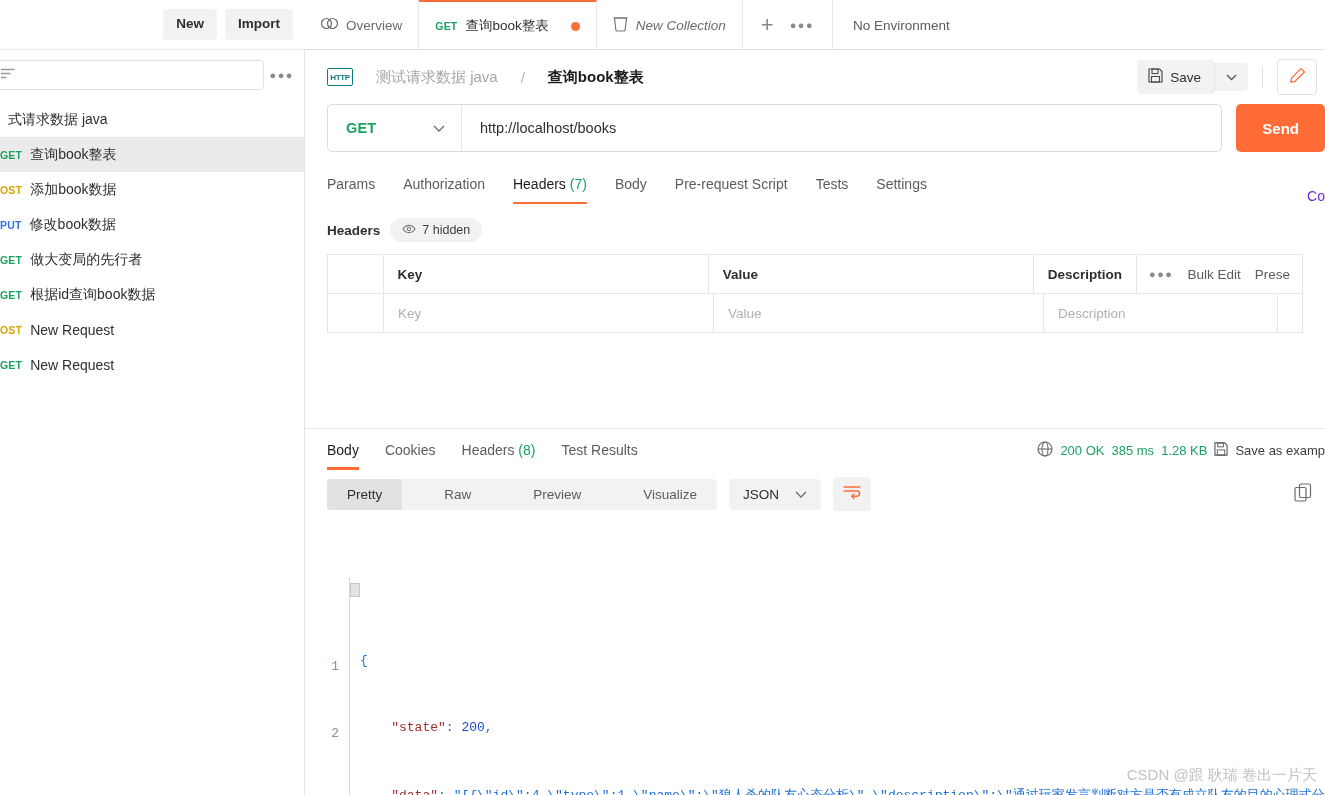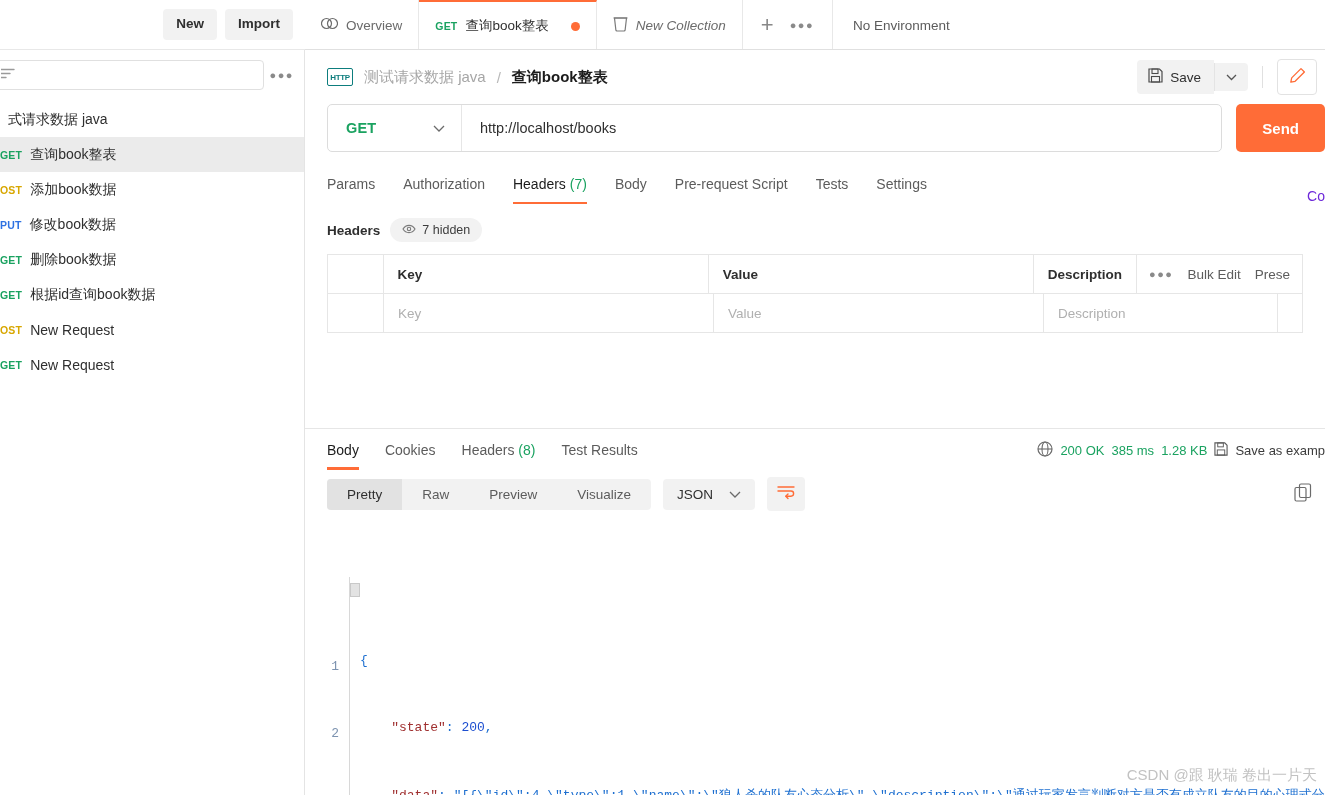--- a/index.html
+++ b/index.html
@@ -103,21 +103,21 @@
 
   
   .main {
     position: absolute; top: 50px; left: 305px;
     width: 1020px; height: 745px; background: #fff;
   }
   .crumbrow {
     display: flex; align-items: center; height: 54px;
     padding: 0 8px 0 22px; justify-content: space-between;
   }
-  .crumb-left { display: flex; align-items: center; gap: 11px; }
+  .crumb-left { display: flex; align-items: center; gap: 23px; }
   .http-icon {
     width: 26px; height: 18px; border: 1.5px solid #0d7d7d;
     border-radius: 2px; display: flex; align-items: center;
     justify-content: center; font-size: 8px; font-weight: 700;
     color: #0d7d7d; letter-spacing: -.3px;
     font-family: "Liberation Sans", sans-serif;
   }
   .crumb-parent { font-size: 15px; color: #a6a6a6; }
   .crumb-sep { font-size: 15px; color: #b8b8b8; }
   .crumb-current { font-size: 15px; color: #1c1c1c; font-weight: 700; }
@@ -249,21 +249,21 @@
     gap: 7px; font-size: 13px; white-space: nowrap;
   }
   .resp-meta .grn { color: #1aa260; }
   .resp-meta .sv { color: #3c3c3c; display: flex; align-items: center; gap: 7px; cursor: pointer; }
 
   .fmtrow {
     display: flex; align-items: center; gap: 12px;
     padding: 0 22px; margin-top: 6px; position: relative;
   }
   .seg {
-    display: flex; background: #f2f2f2; border-radius: 4px; overflow: hidden;
+    display: flex; background: #f2f2f2; border-radius: 4px; overflow: hidden; gap: 22px;
   }
   .seg div {
     padding: 8px 20px; font-size: 13.5px; color: #5c5c5c; cursor: pointer;
   }
   .seg div.on { background: #e2e2e2; color: #2f2f2f; }
   .jsonsel {
     display: flex; align-items: center; gap: 16px;
     background: #f2f2f2; border-radius: 4px; padding: 8px 14px;
     font-size: 13.5px; color: #2f2f2f; cursor: pointer;
   }
@@ -380,21 +380,21 @@
       <div class="sb-row">
         <span class="verb v-post">OST</span>
         <span>添加book数据</span>
       </div>
       <div class="sb-row">
         <span class="verb v-put">PUT</span>
         <span>修改book数据</span>
       </div>
       <div class="sb-row">
         <span class="verb v-get">GET</span>
-        <span>删除book数据</span>
+        <span>做大变局的先行者</span>
       </div>
       <div class="sb-row">
         <span class="verb v-get">GET</span>
         <span>根据id查询book数据</span>
       </div>
       <div class="sb-row">
         <span class="verb v-post">OST</span>
         <span>New Request</span>
       </div>
       <div class="sb-row">

